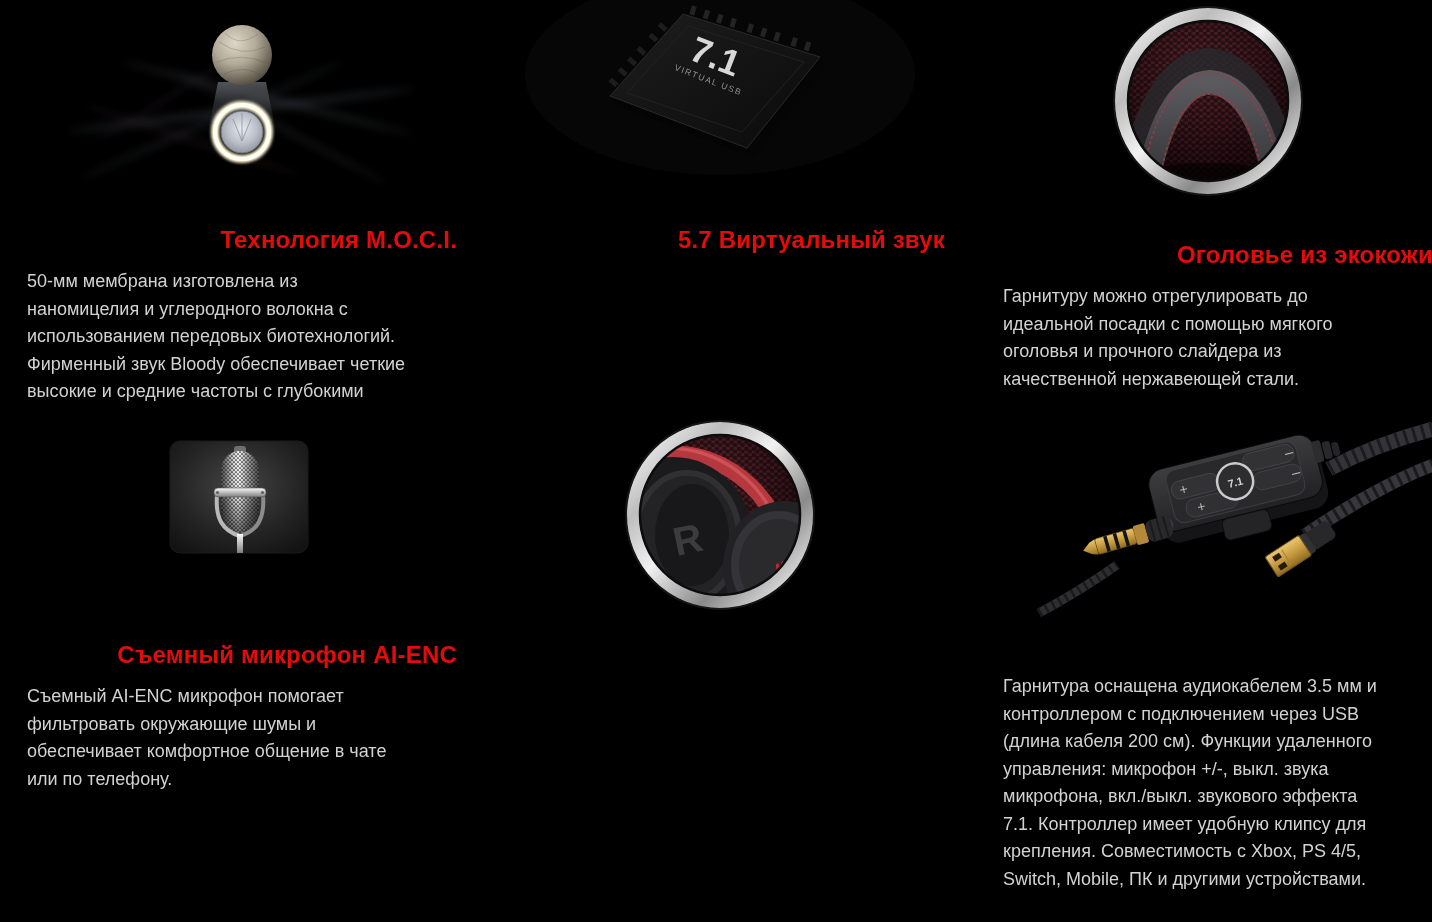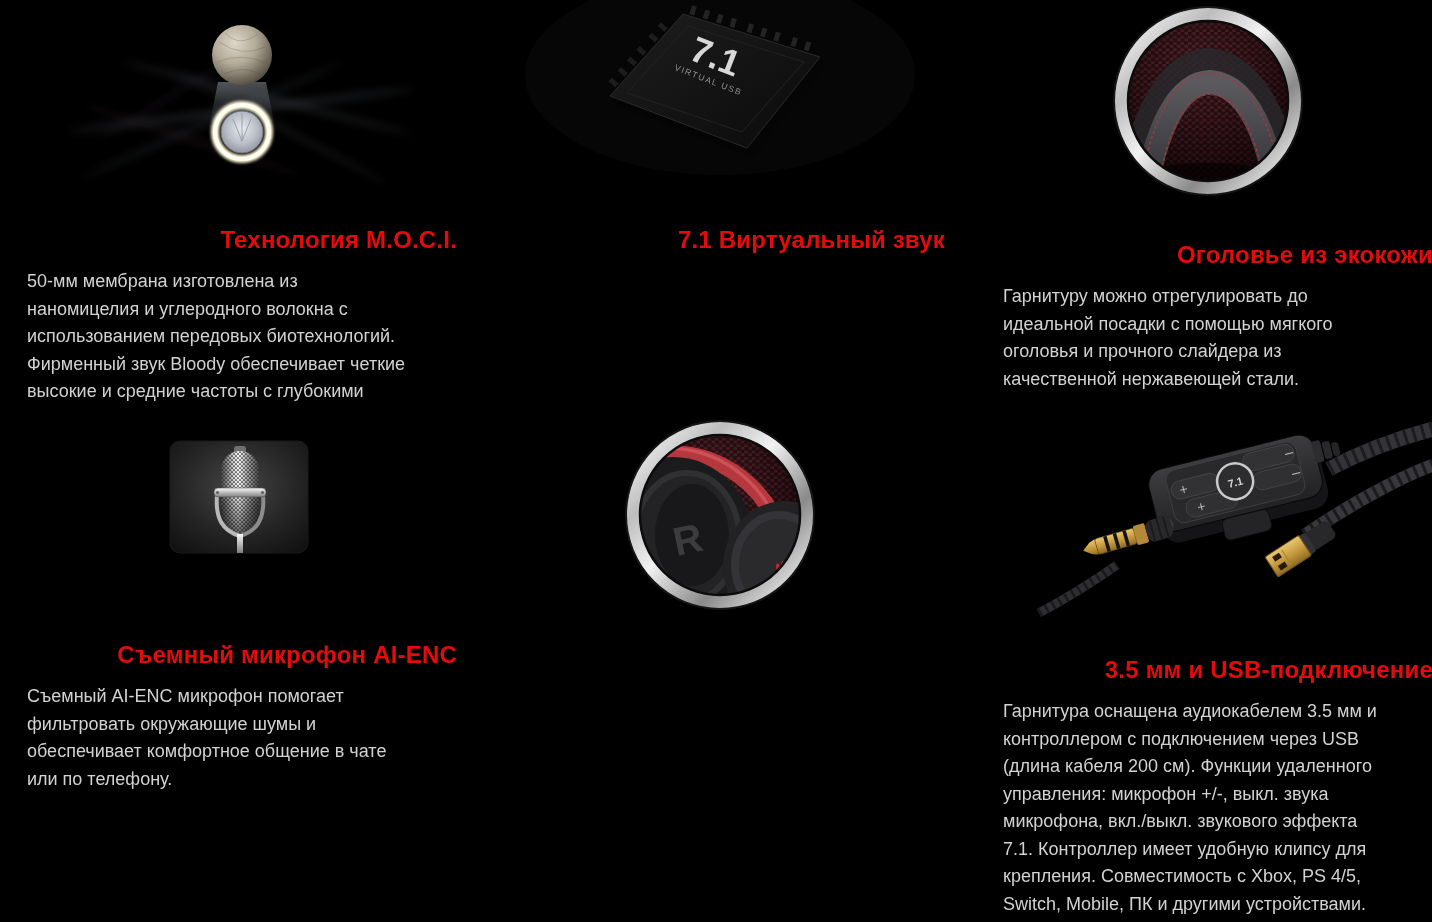--- a/index.html
+++ b/index.html
@@ -133,21 +133,21 @@
         <polygon points="232,148 305,57 311,65 238,157" fill="#050505"></polygon>
         <polygon points="95,96 232,148 238,157 101,105" fill="#040404"></polygon>
         <polygon points="95,96 168,14 305,57 232,148" fill="url(#chipG)" stroke="#2a2a2a" stroke-width="1"></polygon>
         <polygon points="112,93 173,26 289,62 227,132" fill="none" stroke="#222" stroke-width="1"></polygon>
         <g transform="translate(196,68) rotate(21)">
           <text x="0" y="0" text-anchor="middle" font-size="36" font-weight="bold" fill="#d8d8d8" font-family="Liberation Sans, sans-serif">7.1</text>
           <text x="2" y="15" text-anchor="middle" font-size="8.5" letter-spacing="1.5" fill="#8f8f8f" font-family="Liberation Sans, sans-serif">VIRTUAL USB</text>
         </g>
       </svg>
     </div>
-    <h3 class="title">7.1 Виртуальный звук</h3>
+    <h3 class="title">5.7 Виртуальный звук</h3>
   </div>
 
   <div class="cell">
     <div class="media r2">
       <svg width="430" height="242" viewBox="0 0 430 242">
         <defs>
           <linearGradient id="chromeG" x1="0" y1="0" x2="1" y2="1">
             <stop offset="0" stop-color="#ffffff"></stop>
                 <stop offset=".25" stop-color="#bdbdbd"></stop>
             <stop offset=".45" stop-color="#f2f2f2"></stop>
@@ -350,21 +350,20 @@
           <rect x="33" y="0" width="3.5" height="16" fill="#141414"></rect>
           <rect x="43" y="0" width="3.5" height="16" fill="#141414"></rect>
           <rect x="54" y="-2" width="12" height="20" rx="2" fill="#b5893a"></rect>
           <rect x="66" y="-3" width="26" height="22" rx="7" fill="#29292c"></rect>
           <line x1="72" y1="-3" x2="72" y2="19" stroke="#1a1a1c" stroke-width="2"></line>
           <line x1="79" y1="-3" x2="79" y2="19" stroke="#1a1a1c" stroke-width="2"></line>
           <line x1="86" y1="-3" x2="86" y2="19" stroke="#1a1a1c" stroke-width="2"></line>
         </g>
       </svg>
     </div>
-    <h3 class="title">3.5 мм и USB-подключение</h3>
     <p class="desc">Гарнитура оснащена аудиокабелем 3.5 мм и
 контроллером с подключением через USB
 (длина кабеля 200 см). Функции удаленного
 управления: микрофон +/-, выкл. звука
 микрофона, вкл./выкл. звукового эффекта
 7.1. Контроллер имеет удобную клипсу для
 крепления. Совместимость с Xbox, PS 4/5,
 Switch, Mobile, ПК и другими устройствами.</p>
   </div>
 

